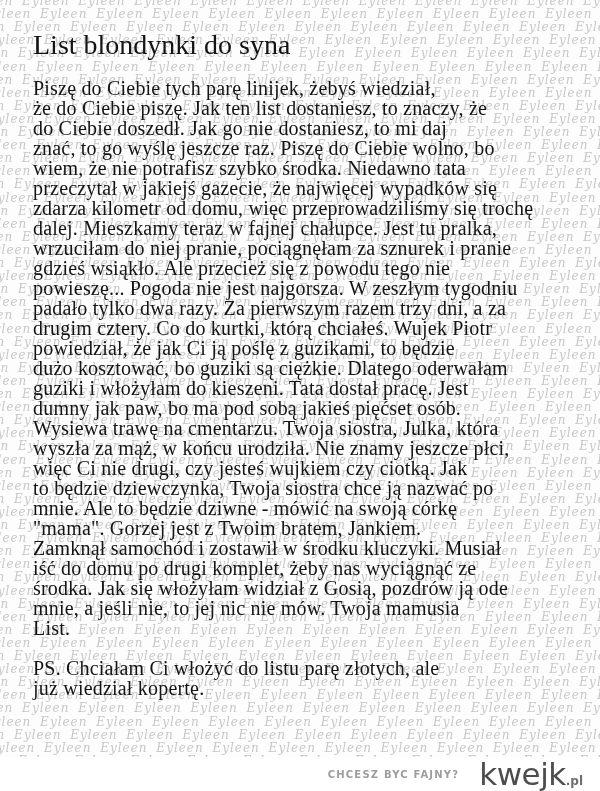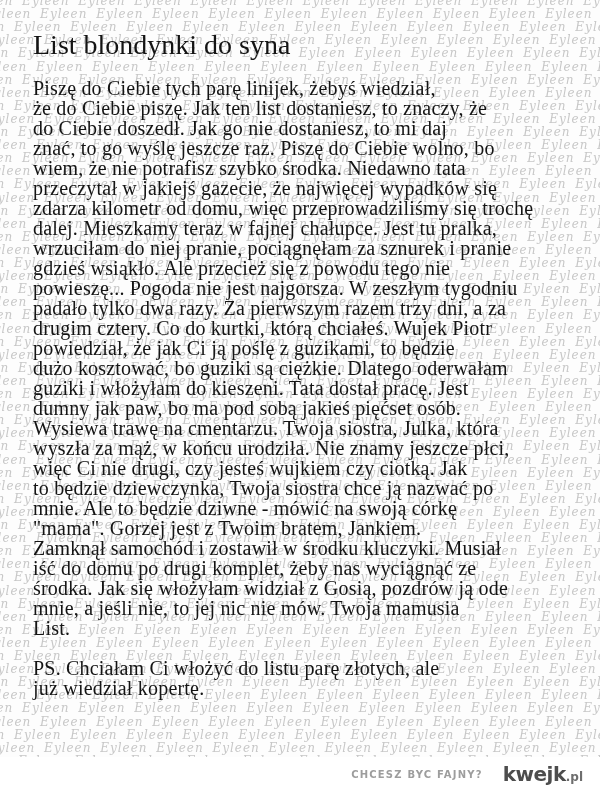--- a/index.html
+++ b/index.html
@@ -81,22 +81,22 @@
     text-transform: uppercase;
   }
   .footer-logo {
     font-family: "DejaVu Sans", sans-serif;
     text-decoration: none;
     display: flex;
     align-items: baseline;
     cursor: pointer;
   }
   .footer-logo-main {
-    font-size: 20px;
-    font-weight: 700;
+    font-size: 31px;
+    font-weight: 400;
     letter-spacing: -0.5px;
   }
   .footer-logo-suffix {
     font-size: 12px;
     font-weight: 700;
   }
 </style>
 </head>
 <body>
 

